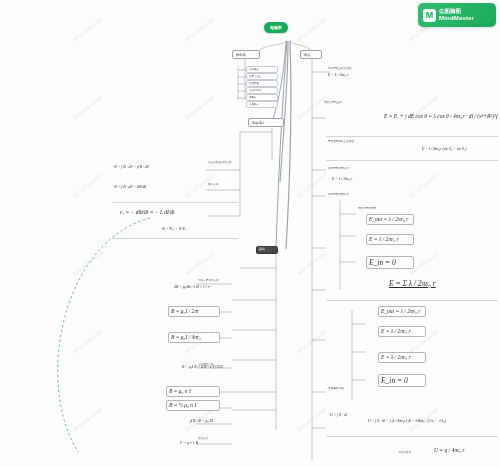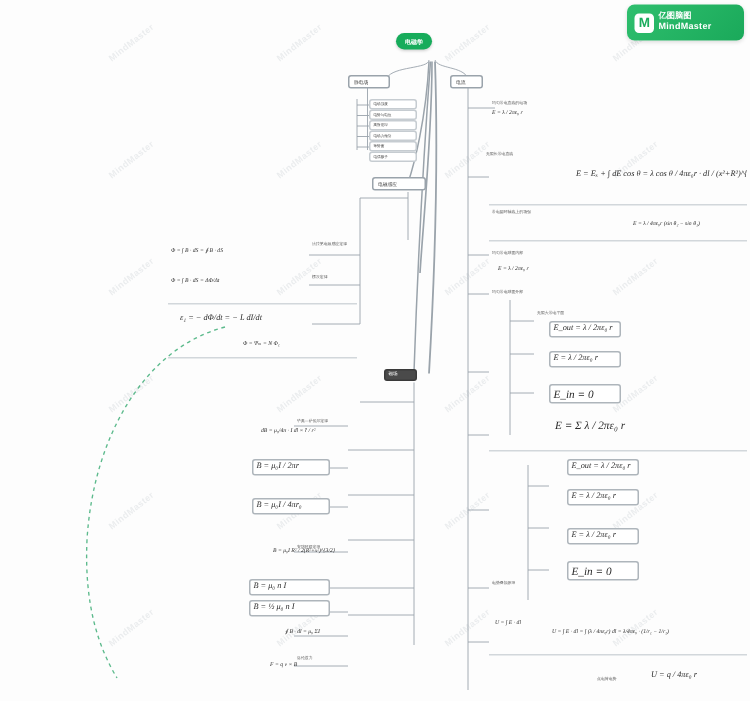--- a/index.html
+++ b/index.html
@@ -219,21 +219,21 @@
 
   <div class="node plain" style="left:326px;top:166px;width:44px;">均匀带电球面内部</div>
   <div class="node nb formula sm" style="left:330px;top:176px;width:100px;text-align:left;">E = λ / 2πε₀ r</div>
 
   <div class="node plain" style="left:326px;top:192px;width:44px;">均匀带电球面外部</div>
   <div class="node plain" style="left:356px;top:206px;width:54px;">无限大带电平面</div>
   <div class="node boxed formula" style="left:366px;top:214px;width:48px;">E_out = λ / 2πε₀ r</div>
   <div class="node boxed formula" style="left:366px;top:234px;width:48px;">E = λ / 2πε₀ r</div>
   <div class="node boxed formula big" style="left:366px;top:256px;width:48px;">E_in = 0</div>
 
-  <div class="node nb formula big" style="left:368px;top:278px;width:106px;">E = Σ λ / 2πε₀ r</div>
+  <div class="node nb formula big" style="left:387px;top:278px;width:106px;text-decoration:underline;">E = Σ λ / 2πε₀ r</div>
   <div class="hr" style="left:326px;top:300px;width:172px;"></div>
 
   <div class="node boxed formula" style="left:378px;top:306px;width:48px;">E_out = λ / 2πε₀ r</div>
   <div class="node boxed formula" style="left:378px;top:326px;width:48px;">E = λ / 2πε₀ r</div>
   <div class="node boxed formula" style="left:378px;top:352px;width:48px;">E = λ / 2πε₀ r</div>
   <div class="node boxed formula big" style="left:378px;top:374px;width:48px;">E_in = 0</div>
 
   <div class="node plain" style="left:326px;top:386px;width:44px;">电势叠加原理</div>
   <div class="node nb formula sm" style="left:328px;top:412px;width:44px;text-align:left;">U = ∫ E · dl</div>
   <div class="node nb formula sm" style="left:366px;top:418px;width:132px;">U = ∫ E · dl = ∫ (λ / 4πε₀r) dl = λ/4πε₀ · (1/r₁ − 1/r₂)</div>

